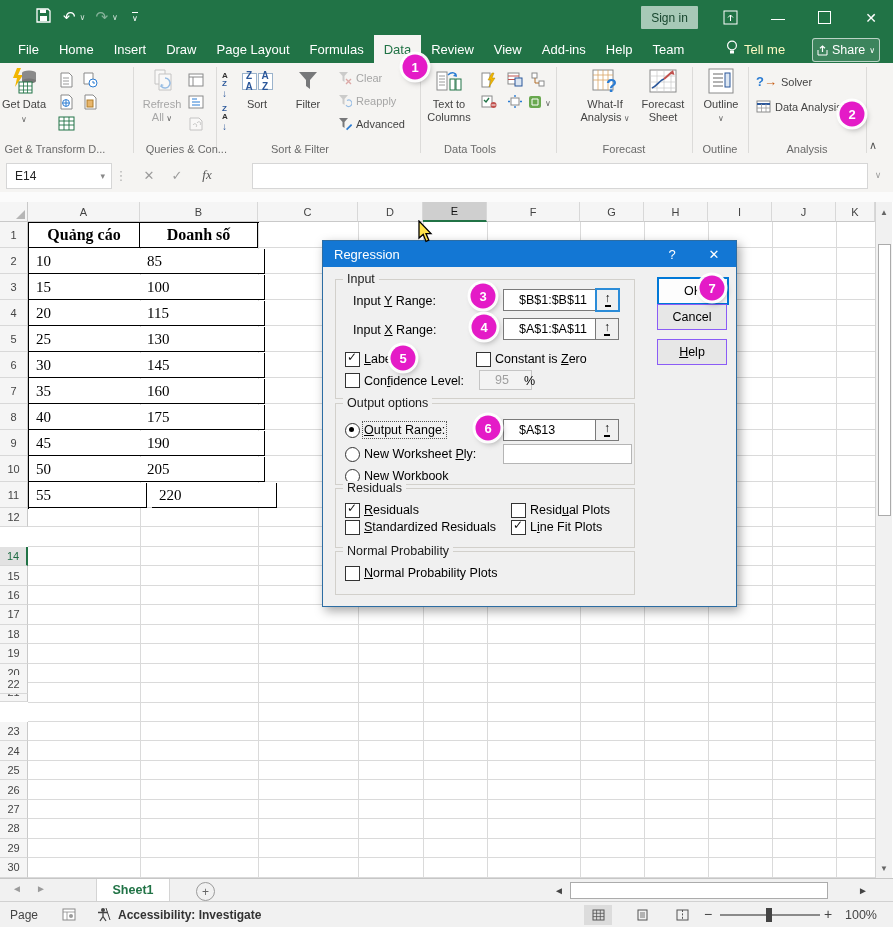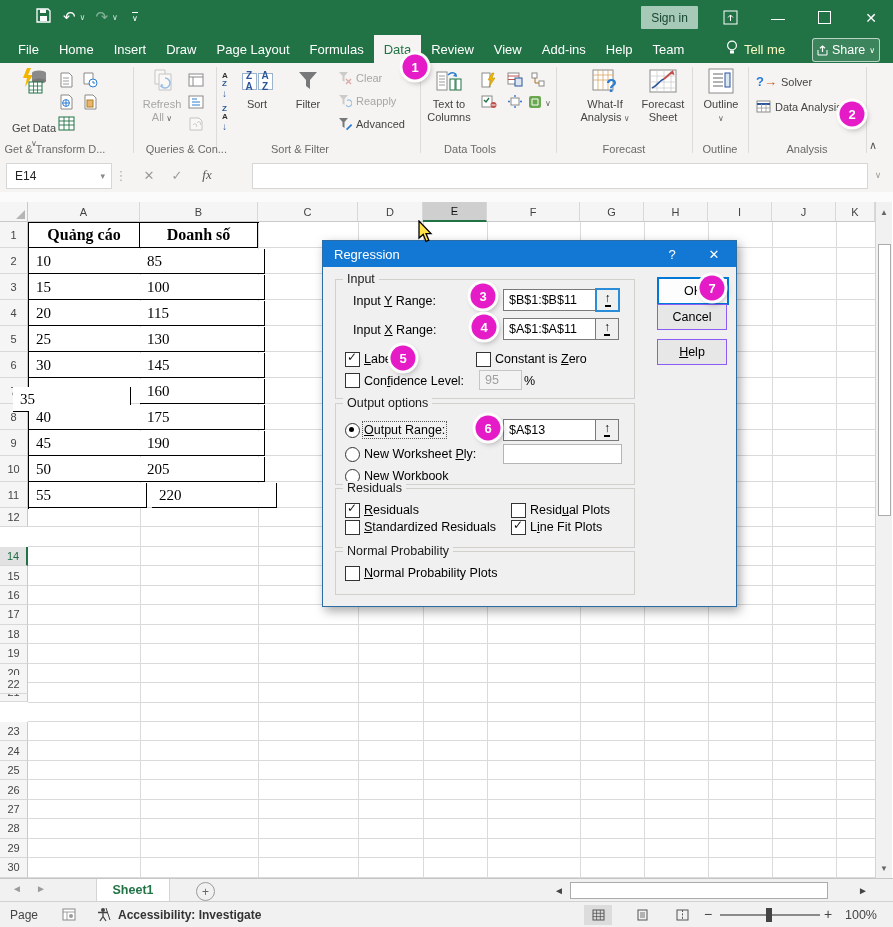--- a/index.html
+++ b/index.html
@@ -90,21 +90,21 @@
   #zoom-pct{position:absolute;left:845px;top:6px;font-size:12.5px;}
   
   #dialog{position:absolute;left:322px;top:240px;width:413px;height:365px;background:#f0f0f0;border:1px solid #2d6da3;
           box-shadow:3px 4px 10px rgba(0,0,0,.35);z-index:40;font-size:12.5px;color:#000;}
   #dlg-title{position:absolute;left:0;top:0;width:100%;height:26px;background:#1377d4;color:#fff;display:flex;align-items:center;}
   #dlg-title .t{padding-left:11px;font-size:13px;}
   .dlg-tbtn{position:absolute;top:0;width:32px;height:26px;display:flex;align-items:center;justify-content:center;color:#fff;font-size:13px;}
   .grp{position:absolute;border:1px solid #d2d0cb;}
   .grplbl{position:absolute;background:#f0f0f0;padding:0 4px;font-size:12.5px;color:#1a1a1a;}
   .dlbl{position:absolute;white-space:nowrap;}
-  .dfield{position:absolute;background:#fff;border:1px solid #7a7a7a;font-size:12.5px;display:flex;align-items:center;padding-left:5px;}
+  .dfield{position:absolute;background:#fff;border:1px solid #7a7a7a;font-size:12.5px;display:flex;align-items:center;padding-left:15px;}
   .dfield.disabled{background:#f3f3f3;border-color:#c5c5c5;color:#9f9f9f;}
   .picker{position:absolute;background:#f0f0f0;border:1px solid #7a7a7a;display:flex;align-items:flex-start;justify-content:center;}
   .picker.focus{border:2px solid #2b8cd8;}
   .picker .up{font-size:12px;font-weight:bold;border-bottom:2px solid #000;line-height:13px;margin-top:2px;}
   .cb{position:absolute;width:13px;height:13px;background:#fff;border:1px solid #333;}
   .cb.checked::after{content:"✓";position:absolute;left:1px;top:-3px;font-size:12px;font-weight:bold;color:#111;}
   .radio{position:absolute;width:13px;height:13px;border:1px solid #333;border-radius:50%;background:#fff;}
   .radio.on::after{content:"";position:absolute;left:3px;top:3px;width:5px;height:5px;border-radius:50%;background:#000;}
   .dbtn{position:absolute;width:68px;height:24px;background:#e7e7e7;border:1px solid #8b5cf6;display:flex;align-items:center;justify-content:center;font-size:12.5px;}
   .dbtn.default{background:#fdfdfd;border:2px solid #0078d7;}
@@ -188,21 +188,21 @@
   <div id="ribbon">
 
     <div class="gsep" style="left:133px;"></div>
       <div class="gsep" style="left:216px;"></div>
     <div class="gsep" style="left:420px;"></div>
       <div class="gsep" style="left:556px;"></div>
     <div class="gsep" style="left:692px;"></div>
       <div class="gsep" style="left:748px;"></div>
     <div class="gsep" style="left:866px;"></div>
 
-    <div class="bigbtn" style="left:10px;top:3px;width:48px;gap:24px;">
+    <div class="bigbtn" style="left:0;top:3px;width:48px;">
       <span class="bicon">
         <svg width="28" height="28" viewBox="0 0 28 28">
             <path d="M7 1 3 11h4l-2 9 8-12H8l3-7z" fill="#f2b600"></path>
             <ellipse cx="19" cy="6" rx="7" ry="2.6" fill="#8a8a8a"></ellipse>
             <rect x="12" y="6" width="14" height="8" fill="#8a8a8a"></rect>
             <ellipse cx="19" cy="14" rx="7" ry="2.6" fill="#777"></ellipse>
             <rect x="9" y="15" width="13" height="11" fill="#fff" stroke="#217346"></rect>
             <path d="M9 19h13M9 23h13M13.5 15v11M17.5 15v11" stroke="#217346" stroke-width=".8"></path>
           </svg>
       </span>
@@ -508,21 +508,21 @@
       <div class="tcell val" style="position: absolute; left: 29px; top: 249px; width: 110px; height: 24px;">10</div>
       <div class="tcell val" style="position: absolute; left: 140px; top: 249px; width: 117px; height: 24px;">85</div>
       <div class="tcell val" style="position: absolute; left: 29px; top: 275px; width: 110px; height: 24px;">15</div>
       <div class="tcell val" style="position: absolute; left: 140px; top: 275px; width: 117px; height: 24px;">100</div>
       <div class="tcell val" style="position: absolute; left: 29px; top: 301px; width: 110px; height: 24px;">20</div>
       <div class="tcell val" style="position: absolute; left: 140px; top: 301px; width: 117px; height: 24px;">115</div>
       <div class="tcell val" style="position: absolute; left: 29px; top: 327px; width: 110px; height: 24px;">25</div>
       <div class="tcell val" style="position: absolute; left: 140px; top: 327px; width: 117px; height: 24px;">130</div>
       <div class="tcell val" style="position: absolute; left: 29px; top: 353px; width: 110px; height: 24px;">30</div>
       <div class="tcell val" style="position: absolute; left: 140px; top: 353px; width: 117px; height: 24px;">145</div>
-      <div class="tcell val" style="position: absolute; left: 13px; top: 379px; width: 110px; height: 24px; margin-top: 8px;">35</div>
+      <div class="tcell val" style="position: absolute; left: 29px; top: 379px; width: 110px; height: 24px;">35</div>
       <div class="tcell val" style="position: absolute; left: 140px; top: 379px; width: 117px; height: 24px;">160</div>
       <div class="tcell val" style="position: absolute; left: 29px; top: 405px; width: 110px; height: 24px;">40</div>
       <div class="tcell val" style="position: absolute; left: 140px; top: 405px; width: 117px; height: 24px;">175</div>
       <div class="tcell val" style="position: absolute; left: 29px; top: 431px; width: 110px; height: 24px;">45</div>
       <div class="tcell val" style="position: absolute; left: 140px; top: 431px; width: 117px; height: 24px;">190</div>
       <div class="tcell val" style="position: absolute; left: 29px; top: 457px; width: 110px; height: 24px;">50</div>
       <div class="tcell val" style="position: absolute; left: 140px; top: 457px; width: 117px; height: 24px;">205</div>
       <div class="tcell val" style="position: absolute; left: 29px; top: 483px; width: 110px; height: 24px;">55</div>
       <div class="tcell val" style="position: absolute; left: 152px; top: 483px; width: 117px; height: 24px;">220</div>
     </div>

